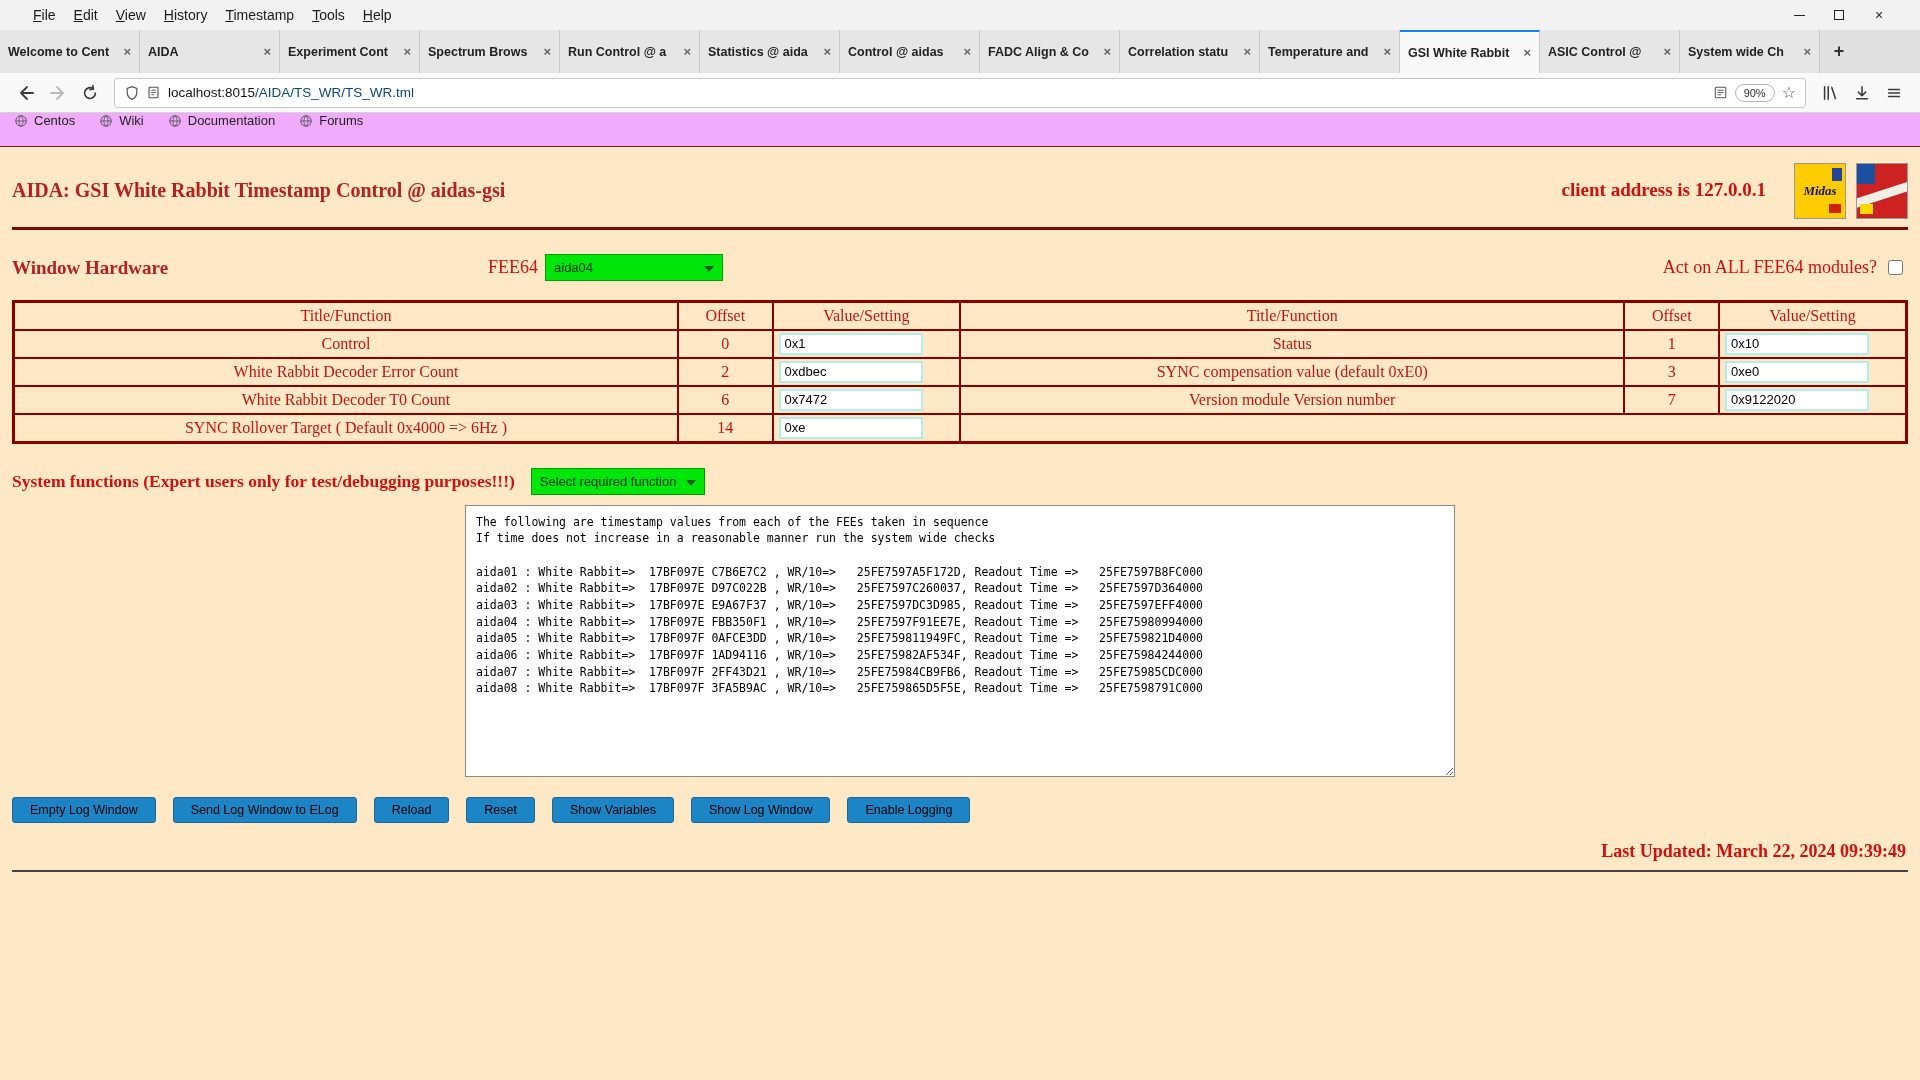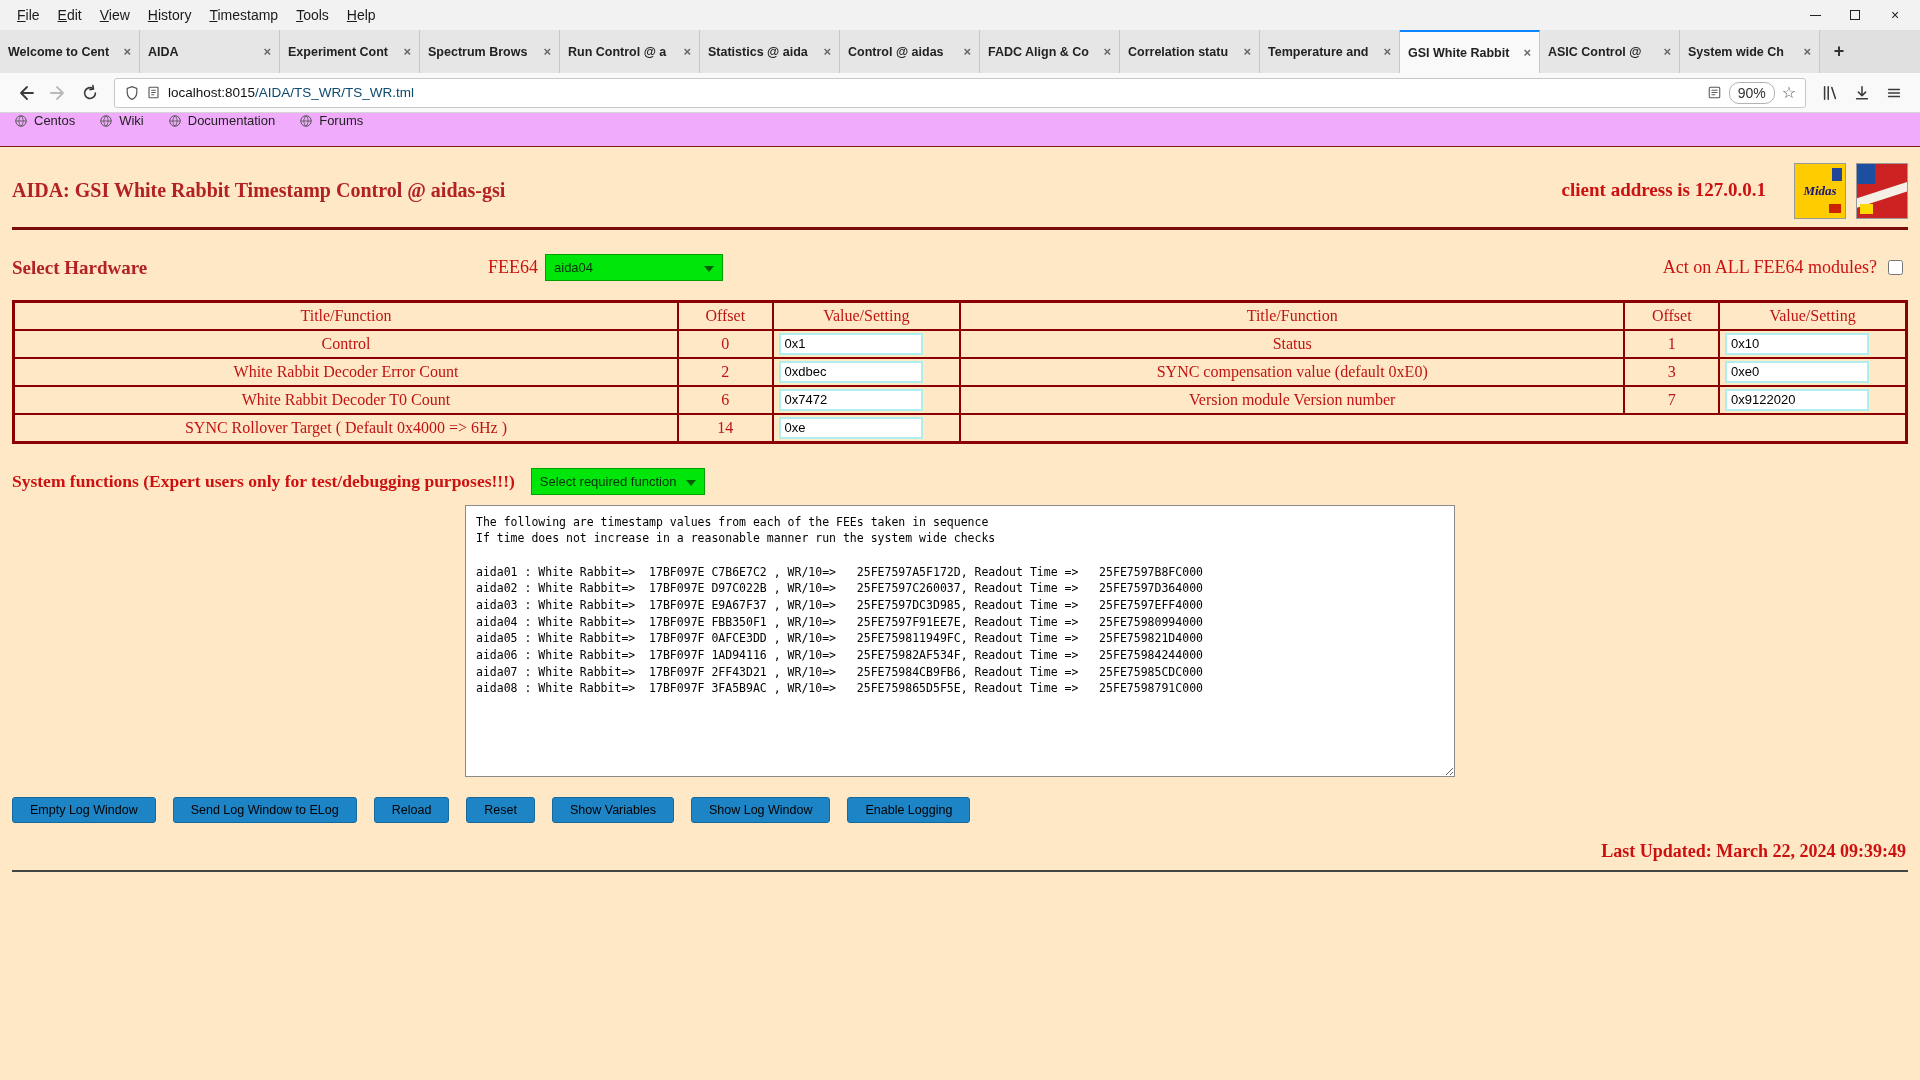--- a/index.html
+++ b/index.html
@@ -6,21 +6,21 @@
   html,body { margin:0; padding:0; }
   body {
     width:1920px; height:1080px; overflow:hidden;
     font-family:"Liberation Sans", sans-serif;
     background:#ffe8c6;
   }
 
   
   .menubar {
     height:30px; background:#f2f2f2; display:flex; align-items:center;
-    padding:0 8px; font-size:14px; color:#1a1a1a;
+    padding:0 24px; font-size:14px; color:#1a1a1a;
   }
   .menu-item { display:inline-block; padding:4px 9px; cursor:default; }
   .menu-item::first-letter { text-decoration:underline; }
   .win-controls { margin-left:auto; display:flex; align-items:center; gap:6px; }
   .win-btn { width:34px; height:26px; display:flex; align-items:center; justify-content:center; color:#222; font-size:14px; }
   .min-glyph { width:11px; height:0; border-top:1.6px solid #222; display:inline-block; }
   .max-glyph { width:10px; height:10px; border:1.6px solid #222; display:inline-block; }
 
   .tabbar { height:43px; background:#e0e0e0; display:flex; align-items:stretch;font-weight:bold; }
   .tab {
@@ -42,21 +42,21 @@
   }
   .nav-icon.disabled { color:#b9b9b9; }
   .urlbar {
     flex:1; height:30px; background:#ffffff; border:1px solid #c8c8c8; border-radius:3px;
     display:flex; align-items:center; padding:0 9px; margin:0 8px; color:#555;
   }
   .url-text { font-size:13.5px; margin-left:7px; flex:1; white-space:nowrap; overflow:hidden; }
   .url-host { color:#111; }
   .url-path { color:#0c4a6e; }
   .zoom-pill {
-    border:1px solid #b3b3b3; border-radius:10px; font-size:14px; padding:2px 8px;
+    border:1px solid #b3b3b3; border-radius:10px; font-size:11px; padding:2px 8px;
     color:#333; margin:0 7px; flex:none;
   }
   .star { font-size:16px; color:#555; flex:none; }
 
   .bookmarksbar {
     height:34px; background:#f0abfc; display:flex; align-items:flex-start;
     padding:0 14px; gap:24px; font-size:13px; color:#222; border-bottom:1px solid #7f1d1d;
   }
   .bookmark { display:flex; align-items:center; gap:6px; }
   .bookmark svg { color:#555; }
@@ -316,21 +316,21 @@
         <span class="blue-block"></span>
         <span class="white-swash"></span>
         <span class="yellow-block"></span>
       </span>
     </span>
   </div>
 
   <hr class="rule1">
 
   <div class="hw-row">
-    <span class="sh-label">Select Hardware</span>
+    <span class="sh-label">Window Hardware</span>
     <span class="fee-group">
       <span class="fee-label">FEE64</span>
       <span class="gselect" role="combobox">
         <span>aida04</span>
       </span>
     </span>
     <span class="act-group">
       <span>Act on ALL FEE64 modules?</span>
       <input type="checkbox" style="">
     </span>

